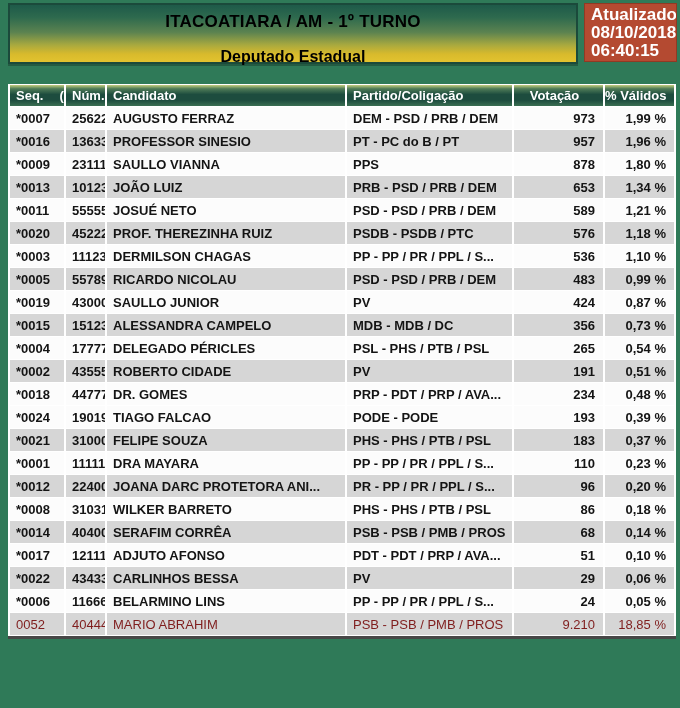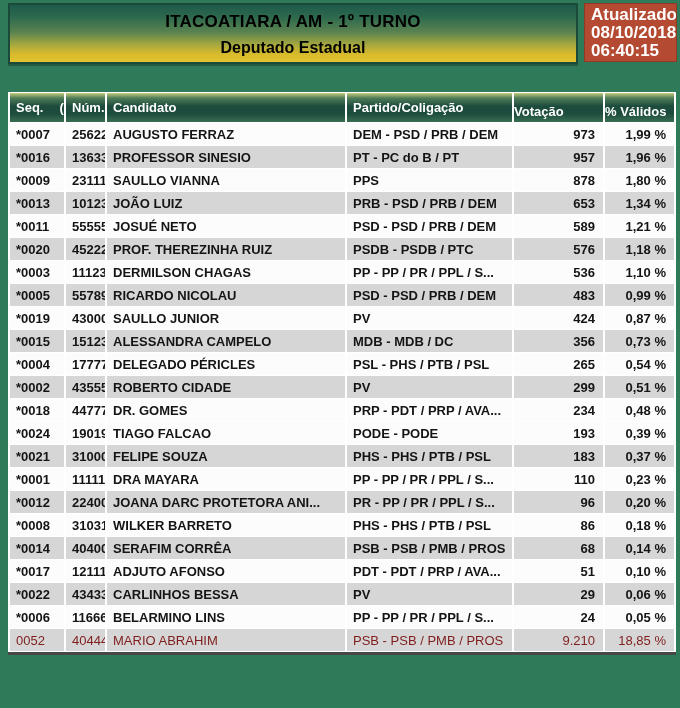--- a/index.html
+++ b/index.html
@@ -13,53 +13,53 @@
     --row-gray:#d6d6d6;
     --row-white:#fcfcfc;
     --shadow-dark:#474747;
   }
   html,body{margin:0;padding:0;}
   body{
     width:680px;height:708px;overflow:hidden;
     background:var(--frame-green);
     font-family:"Liberation Sans","DejaVu Sans",sans-serif;
   }
-  .topbar{position:relative;height:64px;padding-top:16px;}
+  .topbar{position:relative;height:64px;padding-top:8px;}
   .banner{
     position:absolute;left:8px;top:3px;width:566px;height:57px;
     border:2px solid var(--banner-border);
     background:linear-gradient(180deg,
       var(--banner-dark) 0%, #2e6a4e 22%, #5c8350 48%,
       #a8a93f 70%, #d8ba2c 86%, var(--banner-gold) 100%);
     text-align:center;color:#000;
     box-shadow:0 2px 0 rgba(0,0,0,0.25);
   }
   .banner-title{margin-top:7px;font-size:17px;font-weight:bold;letter-spacing:0.2px;}
-  .banner-subtitle{margin-top:7px;font-size:16px;font-weight:bold;}
+  .banner-subtitle{margin-top:16px;font-size:16px;font-weight:bold;}
   .updated-box{
     position:absolute;left:584px;top:3px;width:85px;height:55px;
     background:var(--updated-bg);
     border:1px solid var(--updated-border);
     color:#fff;font-size:17px;font-weight:bold;
     padding:2px 0 0 6px;line-height:18px;white-space:nowrap;overflow:hidden;
   }
   table.results{
     margin:12px 0 0 8px;width:668px;table-layout:fixed;
     border-collapse:separate;border-spacing:2px 1px;
     background:#ffffff;
   }
   th{
     height:21px;vertical-align:middle;text-align:left;
     padding:0 0 0 6px;font-size:13px;font-weight:bold;color:#fff;
     background:linear-gradient(180deg,
       #c3cd7e 0%, #4e7b57 18%, var(--header-dark) 45%,
       var(--header-dark) 72%, #3a6e52 100%);
     white-space:nowrap;overflow:hidden;
   }
-  th.num{text-align:left;padding:8px 8px 0 0;}
+  th.num{text-align:center;padding:0 8px 0 0;}
   th .info{margin-left:16px;}
   td{
     height:22px;vertical-align:middle;
     padding:0 0 0 6px;font-size:13px;font-weight:bold;color:#141414;
     white-space:nowrap;overflow:hidden;text-overflow:clip;
   }
   td.num{text-align:right;padding:0 8px 0 0;}
   tr.odd td{background:var(--row-gray);}
   tr.even td{background:var(--row-white);}
   tr.plain td{font-weight:normal;color:#7f1d1d;}
@@ -188,21 +188,21 @@
     <td>DELEGADO PÉRICLES</td>
     <td>PSL - PHS / PTB / PSL</td>
     <td class="num">265</td>
     <td class="num">0,54 %</td>
   </tr>
       <tr class="odd">
     <td>*0002</td>
     <td>43555</td>
     <td>ROBERTO CIDADE</td>
     <td>PV</td>
-    <td class="num">299</td>
+    <td class="num">191</td>
     <td class="num">0,51 %</td>
   </tr>
       <tr class="even">
     <td>*0018</td>
     <td>44777</td>
     <td>DR. GOMES</td>
     <td>PRP - PDT / PRP / AVA...</td>
     <td class="num">234</td>
     <td class="num">0,48 %</td>
   </tr>

